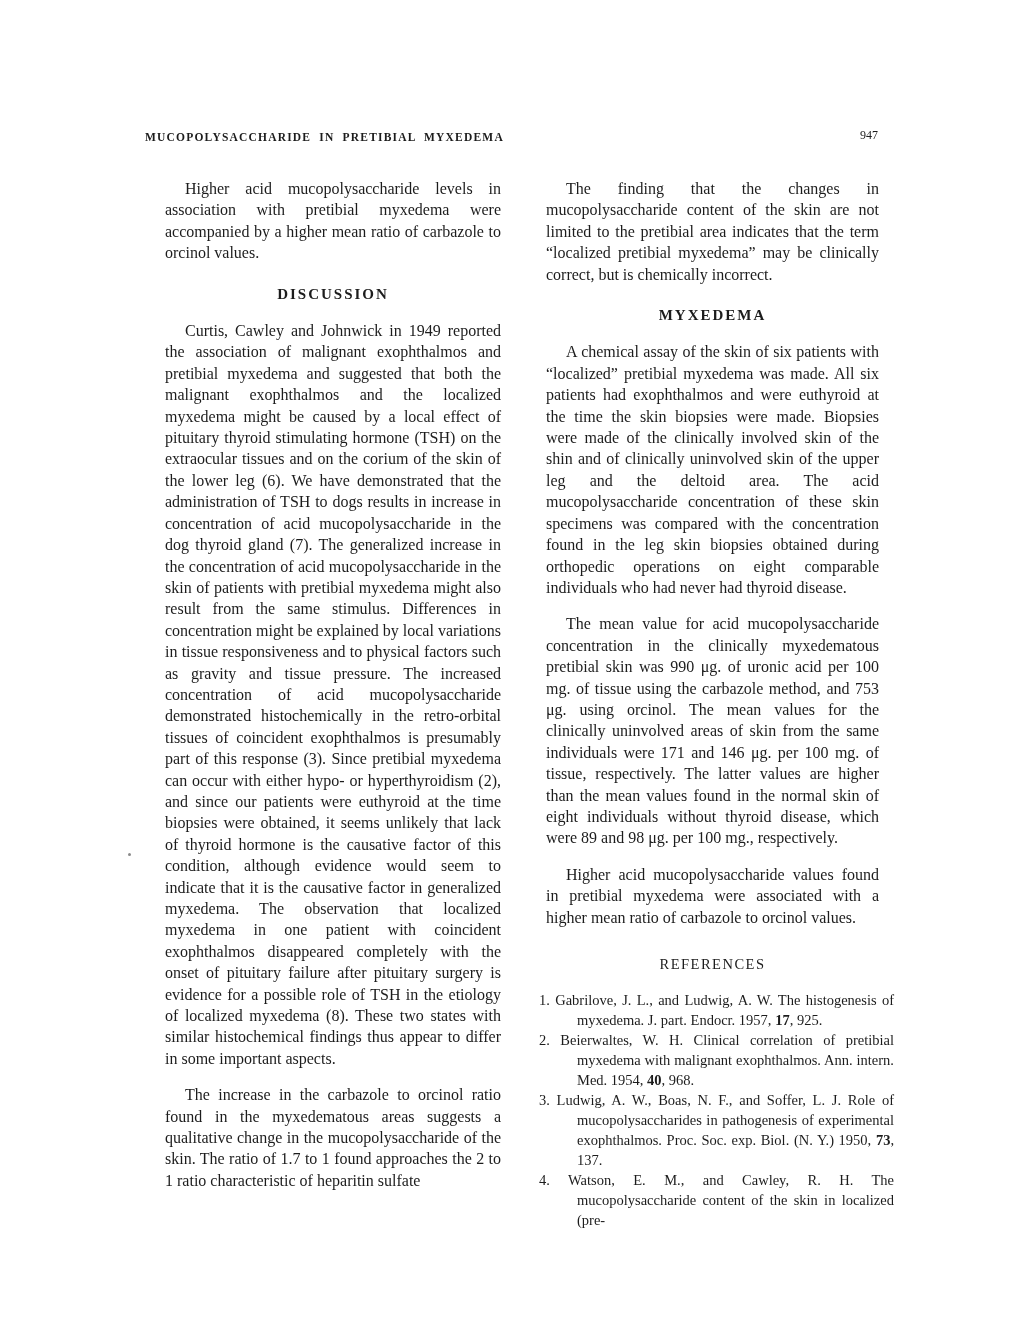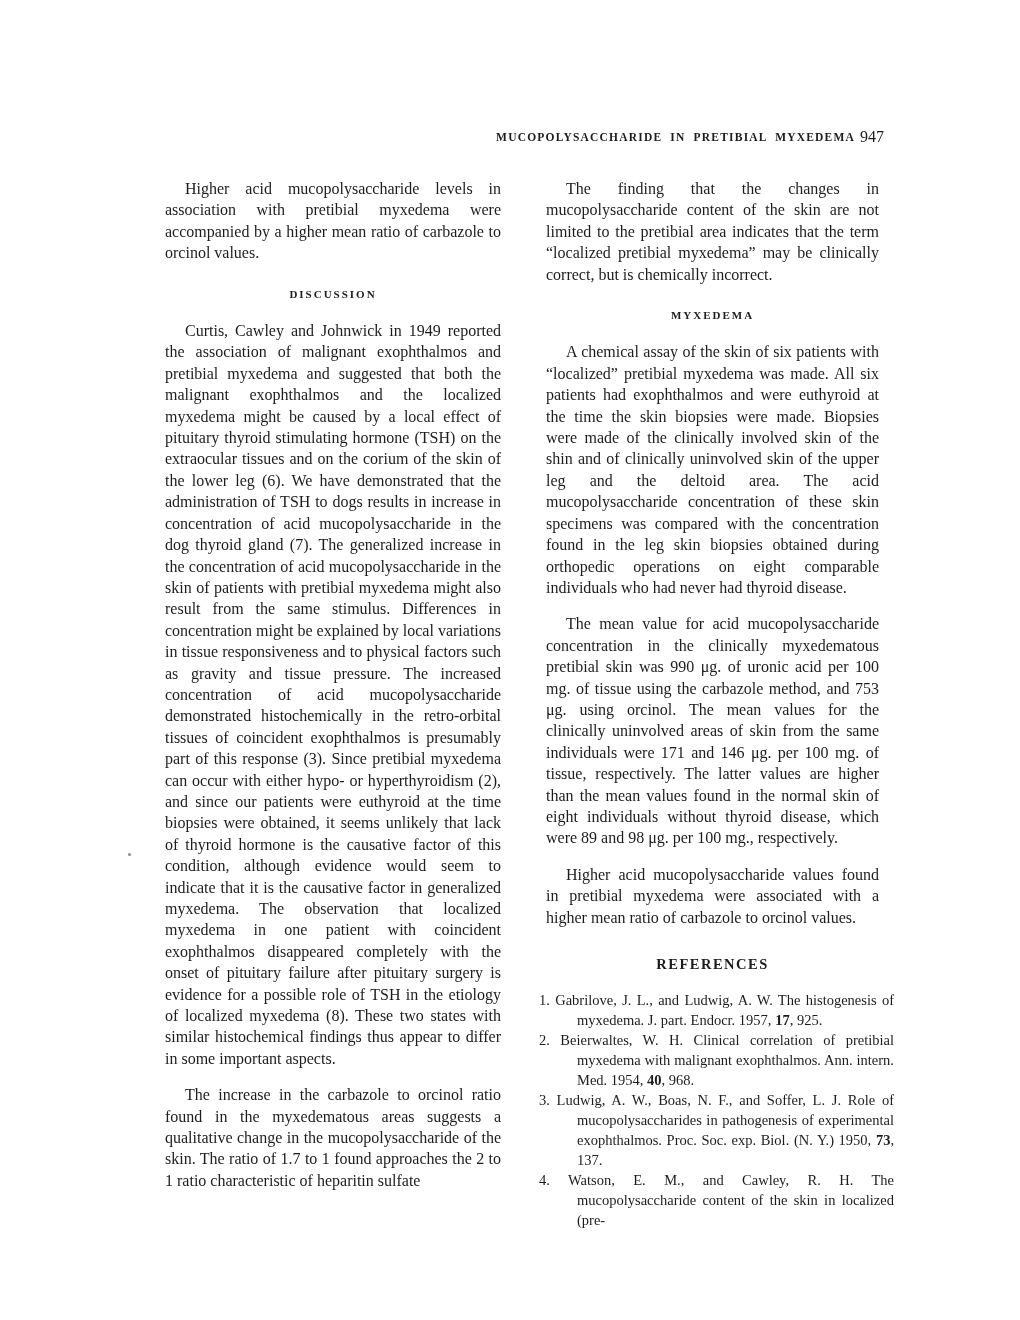--- a/index.html
+++ b/index.html
@@ -14,57 +14,57 @@
     background: #ffffff;
     color: #1c1c1c;
     font-family: "Liberation Serif", "DejaVu Serif", serif;
     overflow: hidden;
   }
   .running-head {
     position: absolute;
     top: 131px;
     left: 145px;
     width: 710px;
-    text-align: right;
+    text-align: left;
     font-size: 11.5px;
     font-weight: bold;
     letter-spacing: 1.2px;
     word-spacing: 4px;
     white-space: nowrap;
   }
   .page-number {
     position: absolute;
     top: 128px;
     left: 860px;
-    font-size: 16px;
+    font-size: 12px;
   }
   .col {
     position: absolute;
     top: 163px;
     text-align: justify;
     font-size: 16px;
     line-height: 21.4px;
   }
   .col-left  { left: 150px; width: 366px; }
   .col-right { left: 531px; width: 363px; }
   .col p { margin: 15px; padding: 0; }
   .ind { text-indent: 20px; }
   .sec-head {
     text-align: center;
     text-indent: 0;
-    font-size: 11px;
+    font-size: 15px;
     font-weight: bold;
     letter-spacing: 2px;
     margin: 20px 0 11px 0 !important;
   }
   .ref-head {
     text-align: center;
     text-indent: 0;
     font-size: 14.5px;
-    font-weight: bold;
+    font-weight: normal;
     letter-spacing: 1.5px;
     word-spacing: 2px;
     margin: 26px 0 15px 0 !important;
   }
   .ref-list {
     list-style: none;
     margin: 0;
     padding: 0;
     font-size: 14.5px;
     line-height: 20px;

